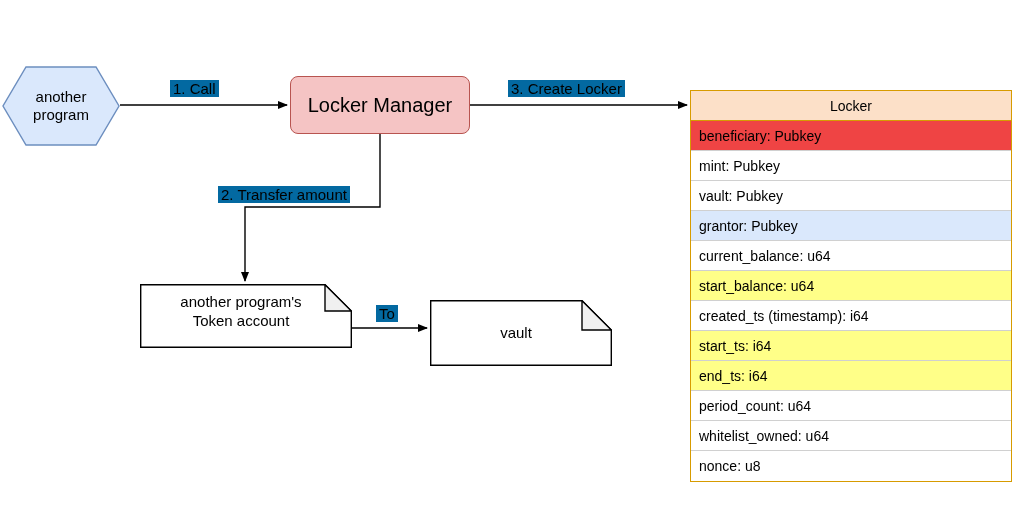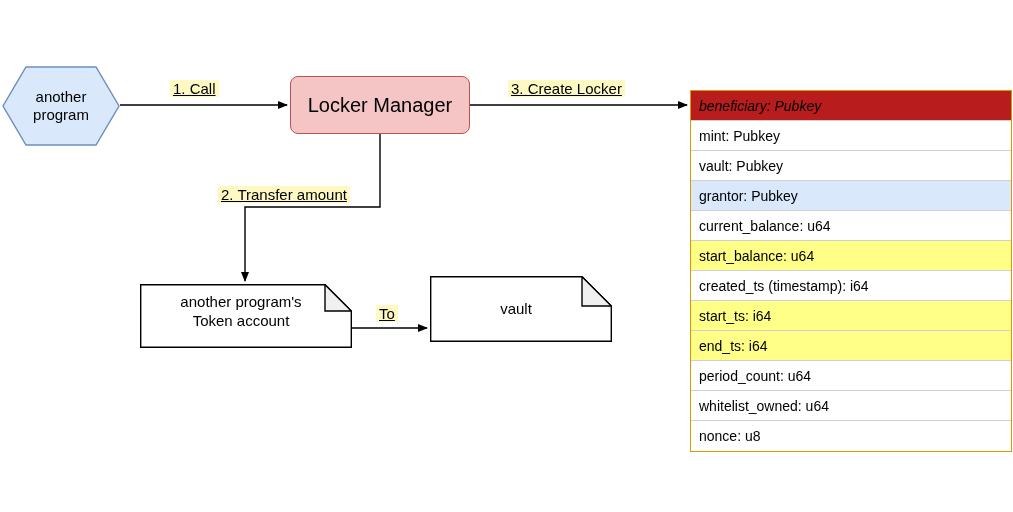--- a/index.html
+++ b/index.html
@@ -77,31 +77,30 @@
     align-items: center;
     justify-content: center;
     font-size: 15px;
     color: #000000;
     line-height: 1.25;
     text-align: center;
     padding-right: 10px;
     box-sizing: border-box;
   }
   #note-token { left: 140px; top: 284px; width: 212px; height: 56px; }
-  #note-vault { left: 430px; top: 276px; width: 182px; height: 66px; }
+  #note-vault { left: 430px; top: 300px; width: 182px; height: 66px; }
 
   
   .edge-label {
     position: absolute;
     font-size: 15px;
     color: #000000;
-    background: #fef9c3;
+    background: #0369a1;
     white-space: nowrap;
     padding: 0 3px;
-    text-decoration: underline;
   }
   #label-call      { left: 170px; top: 80px; }
   #label-transfer  { left: 218px; top: 186px; }
   #label-create    { left: 508px; top: 80px; }
   #label-to        { left: 376px; top: 305px; }
 
   
   .class-node {
     position: absolute;
     left: 690px; top: 90px;
@@ -126,21 +125,21 @@
     border-bottom: 1px solid #d0d0d0;
     display: flex;
     align-items: center;
     padding-left: 8px;
     font-size: 14px;
     color: #000000;
     box-sizing: border-box;
     background: #ffffff;
   }
   .class-row:last-child { border-bottom: none; }
-  .hl-green  { background: #b91c1c; font-style: italic; }
+  .hl-green  { background: #ef4444; }
   .hl-blue   { background: #dae8fc; }
   .hl-yellow { background: #ffff88; }
 </style>
 </head>
 <body>
 
 <div id="canvas">
 
   <svg id="edges" viewBox="0 0 1013 512" xmlns="http://www.w3.org/2000/svg">
     <defs>
@@ -200,20 +199,21 @@
       <span>vault</span>
     </div>
   </div>
 
   <div class="edge-label" id="label-call">1. Call</div>
   <div class="edge-label" id="label-transfer">2. Transfer amount</div>
   <div class="edge-label" id="label-create">3. Create Locker</div>
   <div class="edge-label" id="label-to">To</div>
 
   <div class="class-node">
+    <div class="class-header">Locker</div>
     <div id="locker-fields">
         <div class="class-row hl-green">beneficiary: Pubkey</div>
         <div class="class-row ">mint: Pubkey</div>
         <div class="class-row ">vault: Pubkey</div>
         <div class="class-row hl-blue">grantor: Pubkey</div>
         <div class="class-row ">current_balance: u64</div>
         <div class="class-row hl-yellow">start_balance: u64</div>
         <div class="class-row ">created_ts (timestamp): i64</div>
         <div class="class-row hl-yellow">start_ts: i64</div>
         <div class="class-row hl-yellow">end_ts: i64</div>

